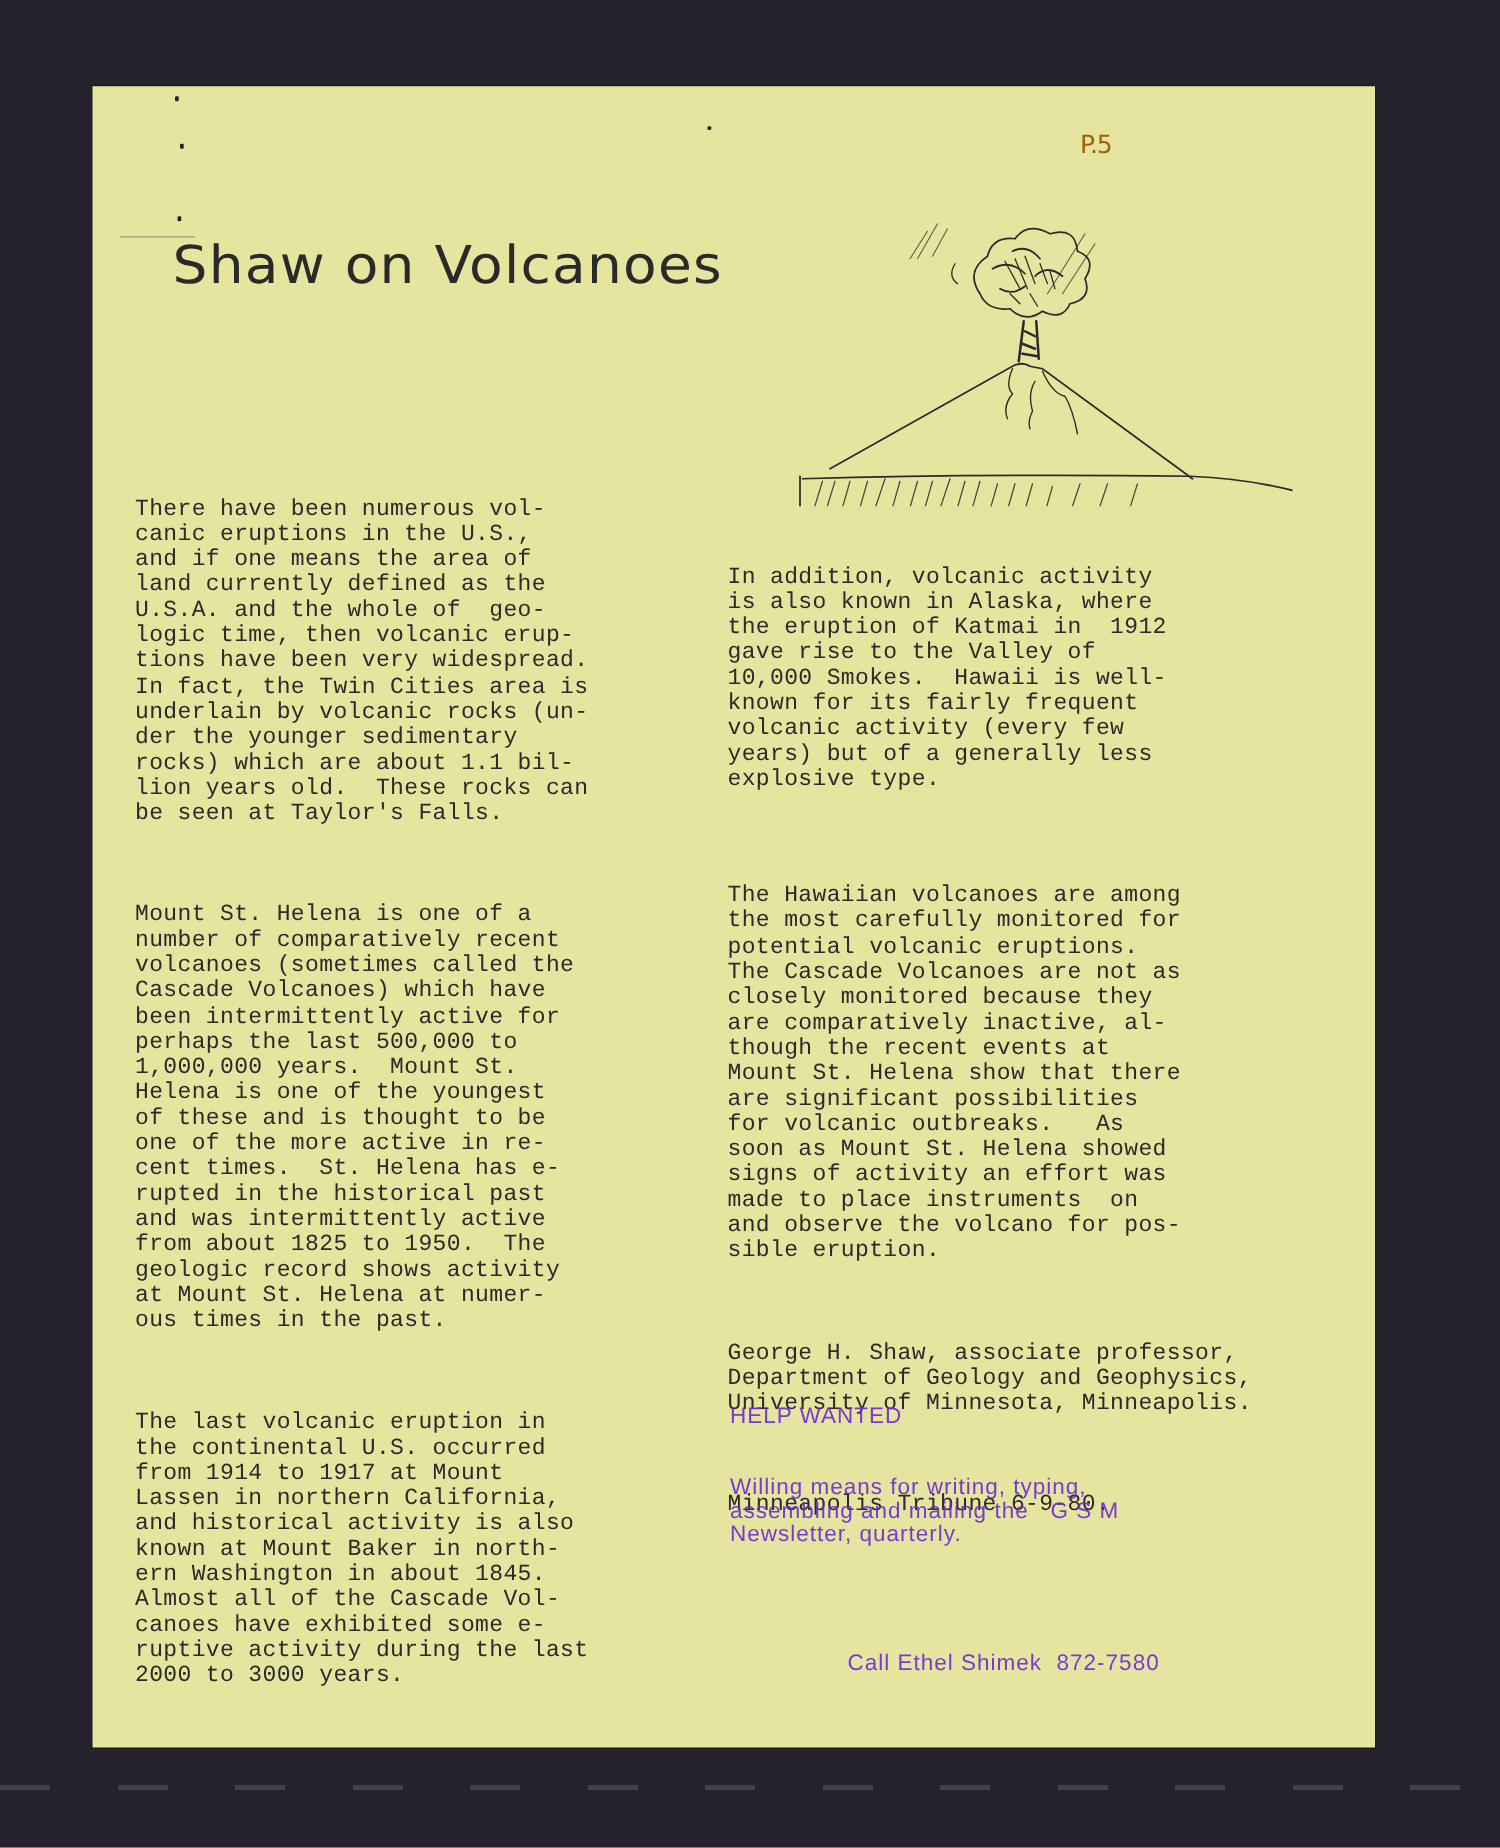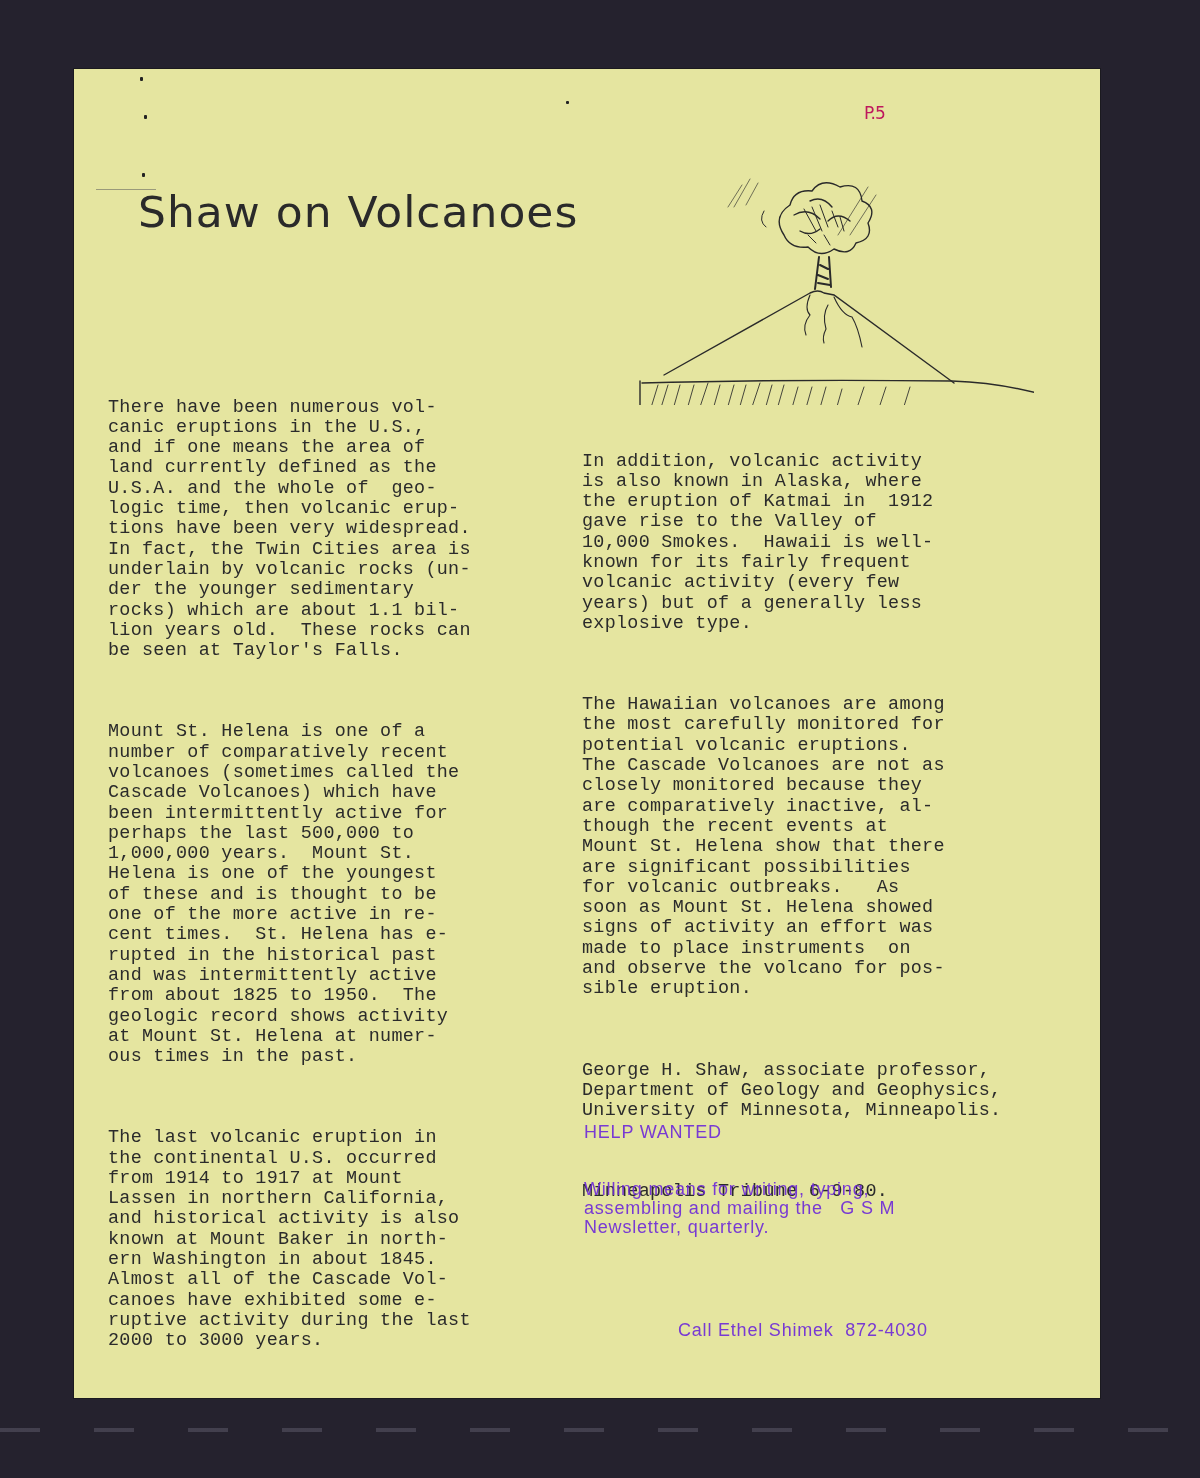--- a/index.html
+++ b/index.html
@@ -14,37 +14,37 @@
       opacity: .55;
     }
     .paper {
       position: absolute; left: 74px; top: 69px; width: 1026px; height: 1329px;
       background: #e5e5a0;
       box-shadow: 0 0 0 1px #1b1a1f;
     }
     .speck { position: absolute; width: 3px; height: 4px; background: #222; border-radius: 1px; }
     .page-num {
       position: absolute; left: 790px; top: 34px;
-      font-family: "DejaVu Sans", sans-serif; font-size: 17px; color: #be185d; letter-spacing: -1px;
+      font-family: "DejaVu Sans", sans-serif; font-size: 20px; color: #a16207; letter-spacing: -1px;
     }
     .title {
       position: absolute; left: 64px; top: 118px;
       font-family: "DejaVu Sans", sans-serif; font-size: 44px; font-weight: normal;
       color: #2a2a2a; letter-spacing: 1px; margin: 0; transform: scaleY(.95);
     }
     .title-rule { position: absolute; left: 22px; top: 120px; width: 60px; height: 1px; background: #9a9a7a; }
     .sketch { position: absolute; left: 540px; top: 96px; width: 420px; height: 240px; }
     .col {
       position: absolute; font-size: 18.4px; line-height: 20.3px; color: #2b2b2b;
       white-space: pre; letter-spacing: .3px;
     }
     .col p { margin: 0 0 20.3px 0; }
     .col-left { left: 34px; top: 288px; }
     .col-right { left: 508px; top: 342px; }
-    .col-right .p-hawaii { margin-top: 0; }
+    .col-right .p-hawaii { margin-top: 12px; }
     .byline { margin-top: 0; }
     .typewriter {
       position: absolute; left: 510px; font-family: Liberation Sans, sans-serif;
       font-size: 18px; line-height: 19px; color: #6d28d9; white-space: pre; letter-spacing: .8px;
       opacity: .9;
     }
     .help { top: 1016px; }
     .pic { top: 1124px; }
     .call { top: 1252px; left: 604px; }
   </style>
@@ -157,14 +157,14 @@
 University of Minnesota, Minneapolis.</p>
     <p>Minneapolis Tribune 6-9-80.</p>
   </div>
 
   <div class="typewriter help">
     <div>HELP WANTED</div>
     <div>Willing means for writing, typing,
 assembling and mailing the   G S M
 Newsletter, quarterly.</div>
   </div>
-  <div class="typewriter call">Call Ethel Shimek  872-4030</div>
+  <div class="typewriter call">Call Ethel Shimek  872-7580</div>
 </div>
 
 </body></html>

